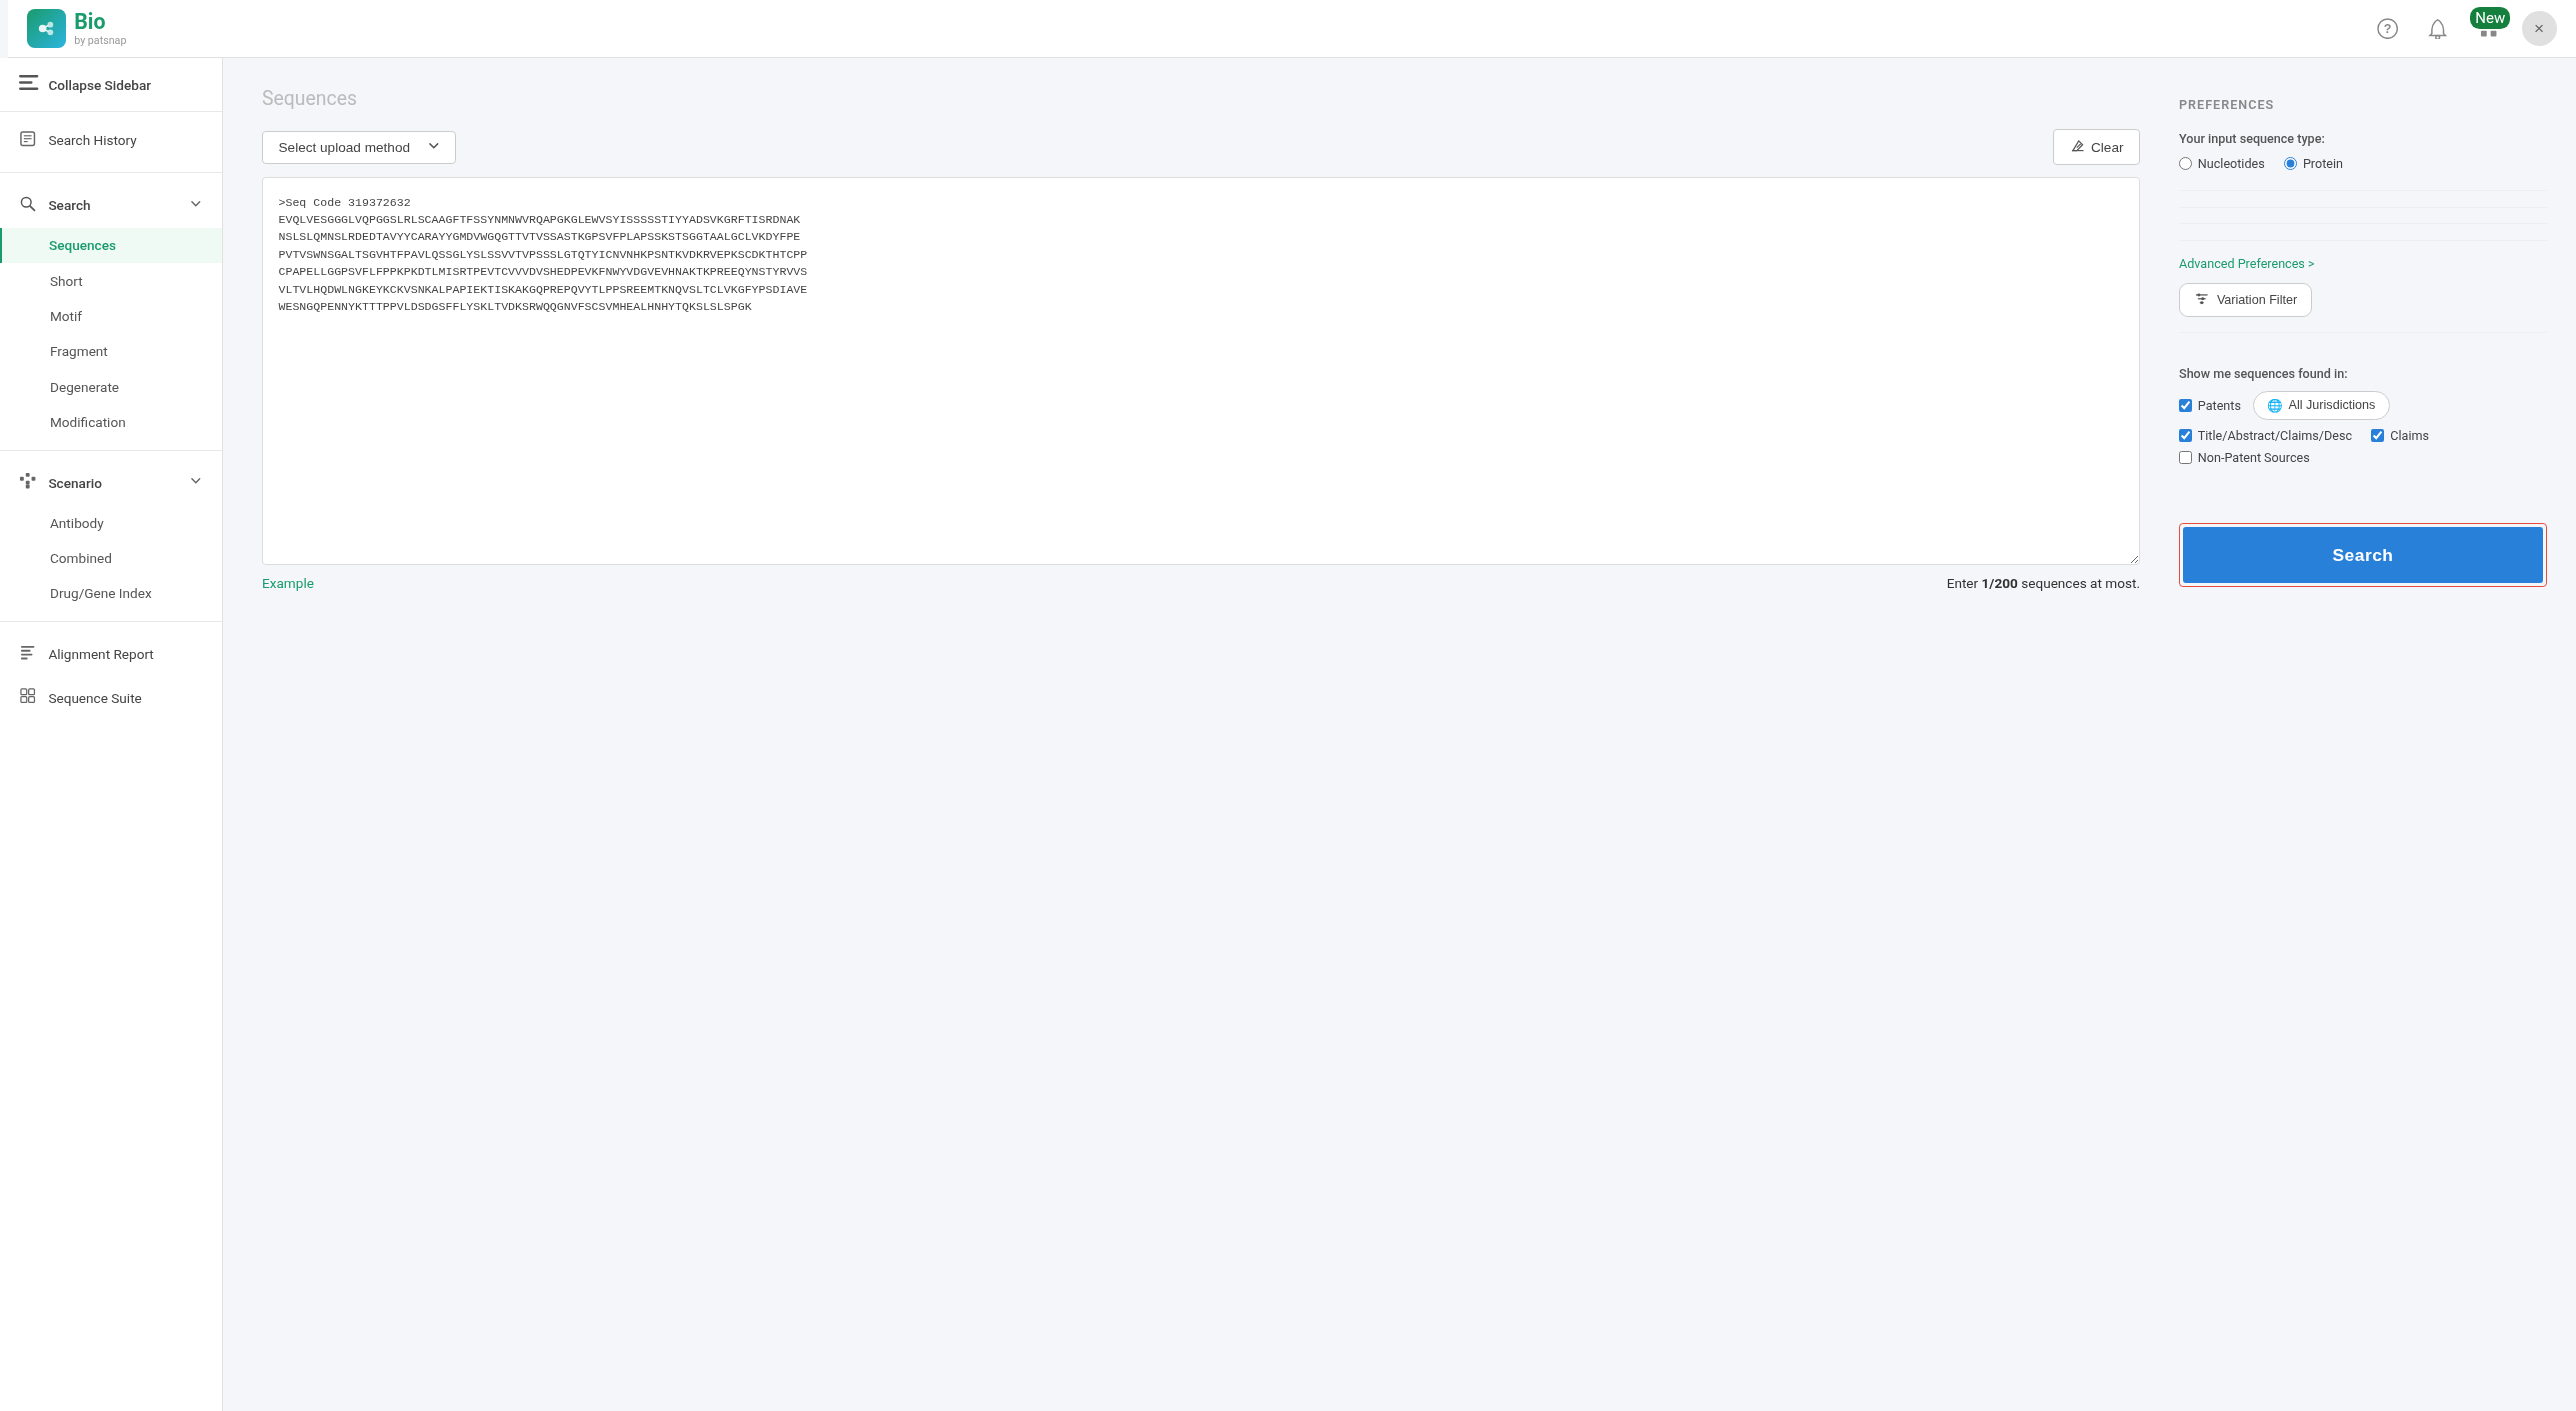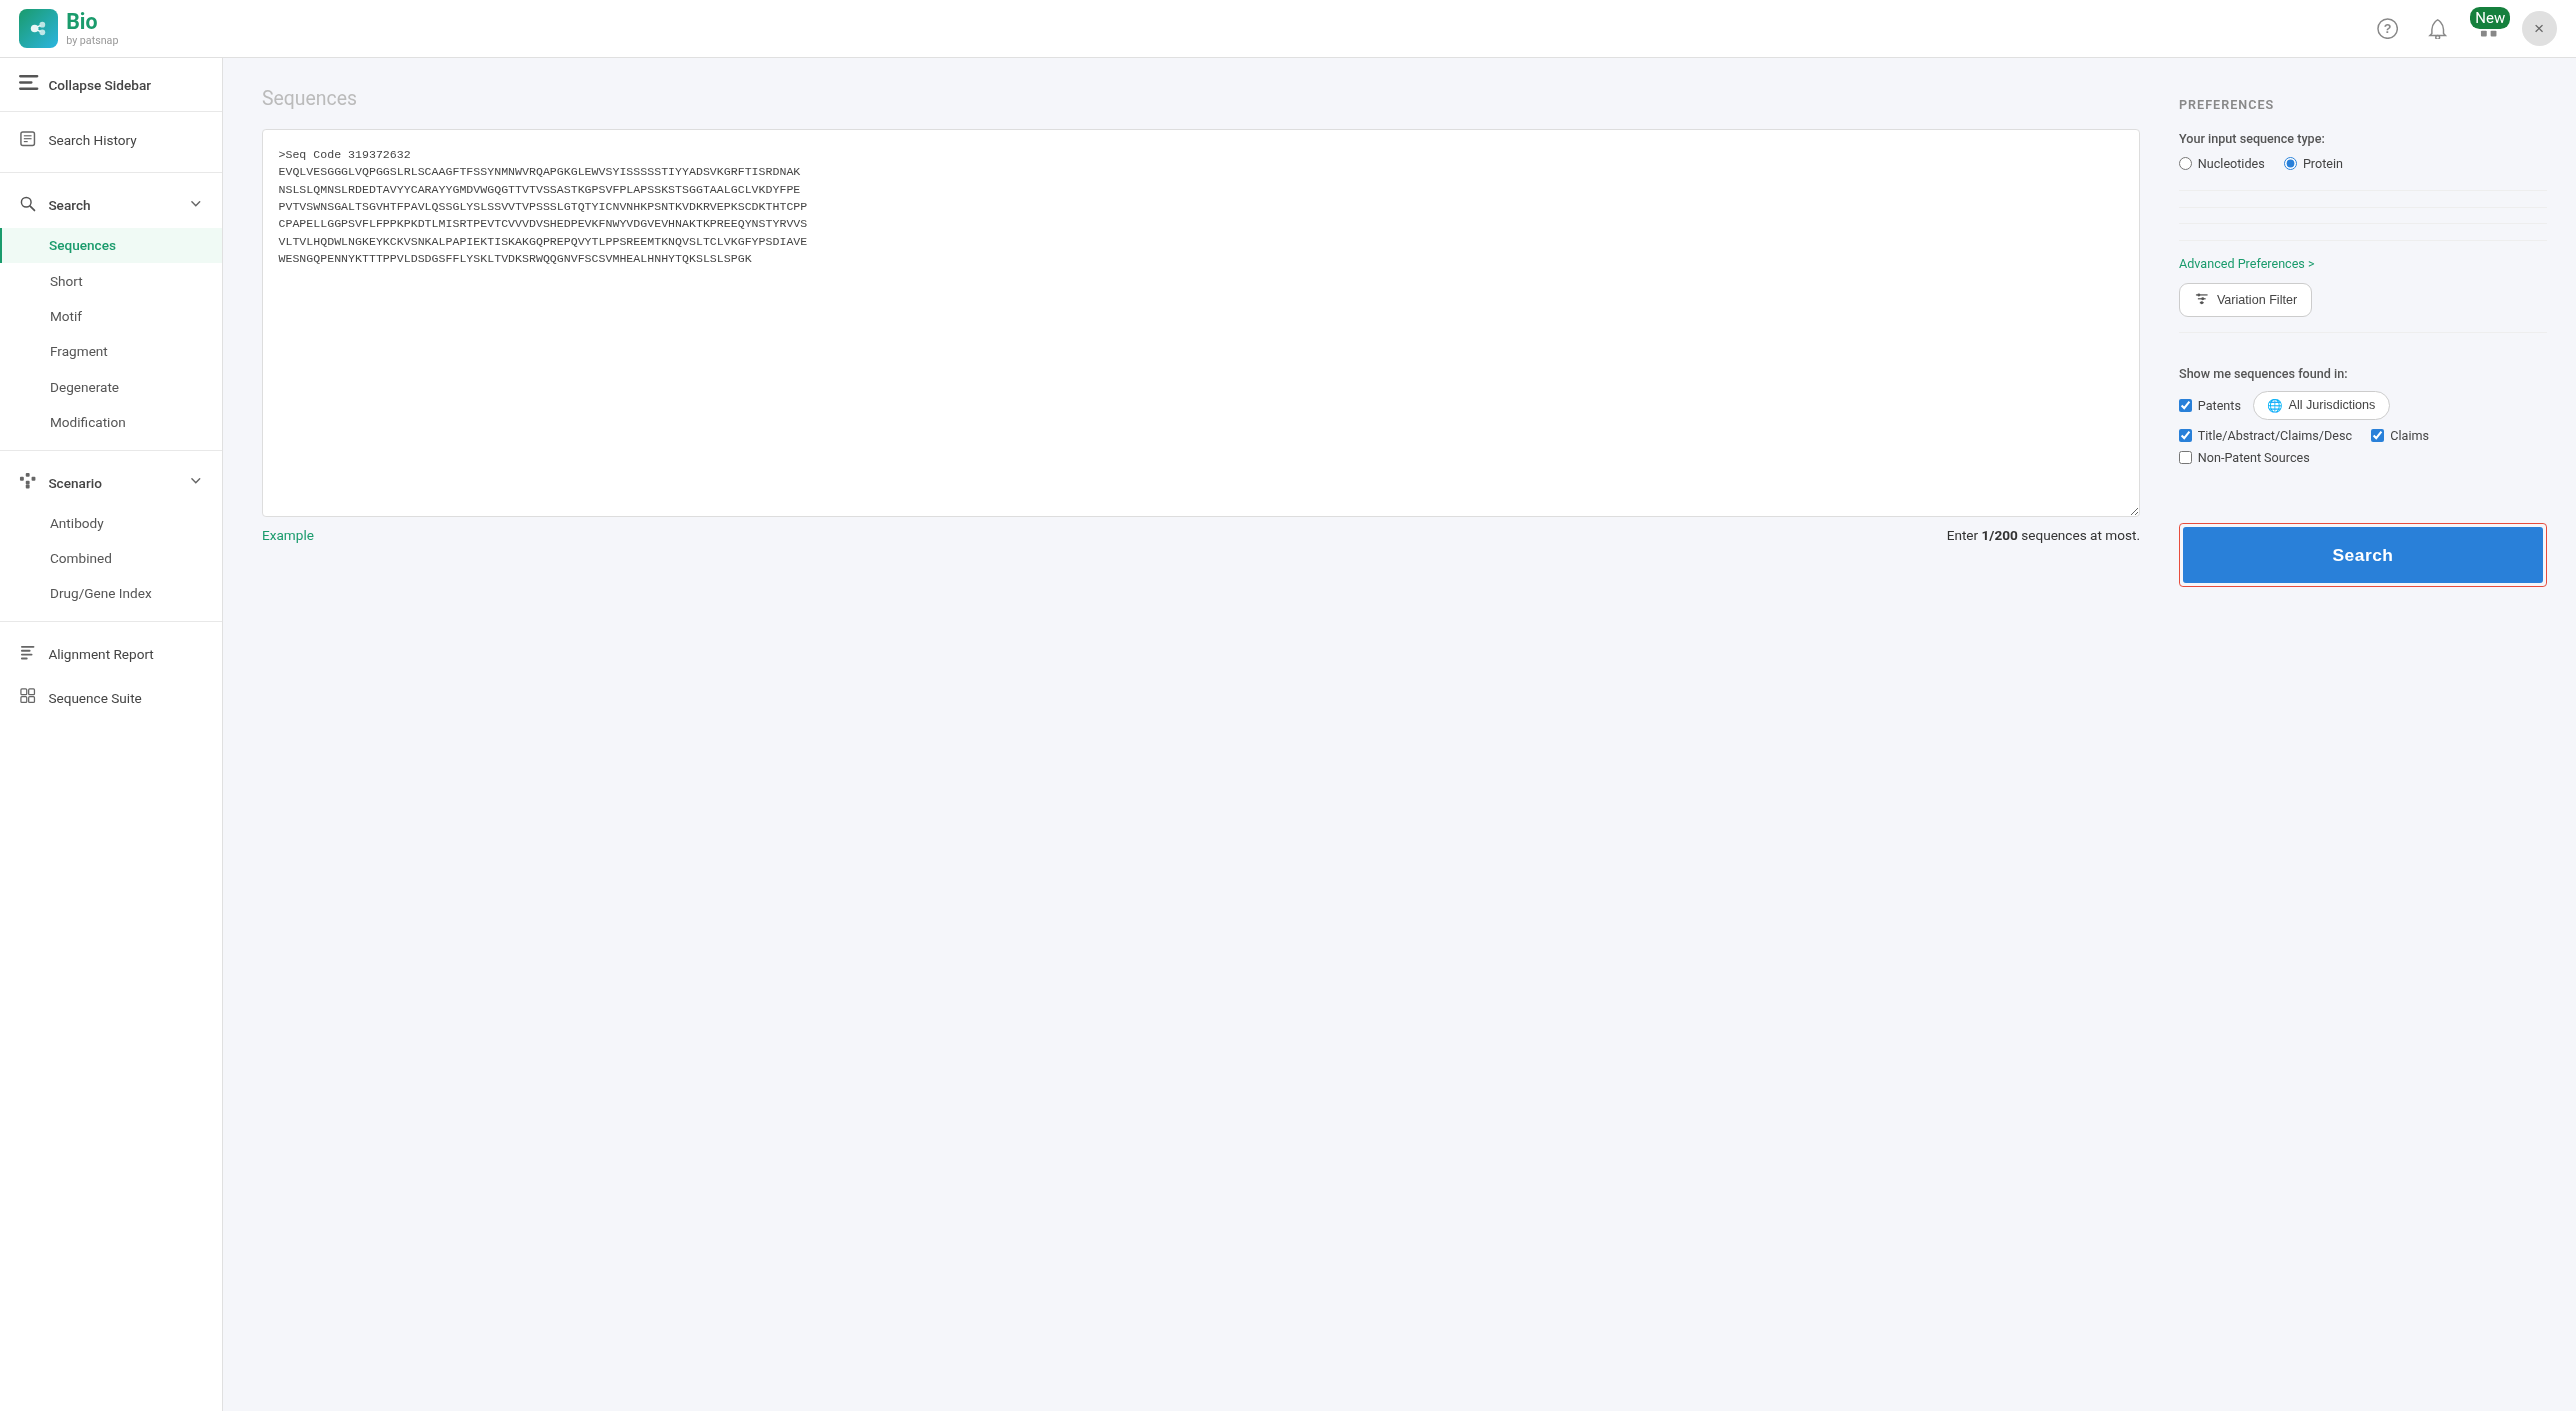--- a/index.html
+++ b/index.html
@@ -2,21 +2,21 @@
 <html><head>
   <meta charset="utf-8">
   <style>
     * { box-sizing: border-box; margin: 0; padding: 0; }
     body { font-family: -apple-system, BlinkMacSystemFont, 'Segoe UI', Roboto, sans-serif; background: #f5f6fa; color: #333; font-size: 13.6px; }
 
     
     .header {
       display: flex; align-items: center; justify-content: space-between;
       background: #fff; border-bottom: 1px solid #e0e0e0;
-      padding: 0 19.4px; height: 58px; position: fixed; top: 0; left: 0; right: 0; z-index: 100;
+      padding: 0 19.4px; height: 58px; position: fixed; top: 0; left: 8px; right: 0; z-index: 100;
     }
     .header-logo { display: flex; align-items: center; gap: 7.8px; }
     .logo-icon {
       width: 39px; height: 39px; border-radius: 7.8px;
       background: linear-gradient(135deg, #1a9b6c, #2bb5e0);
       display: flex; align-items: center; justify-content: center;
       color: #fff; font-size: 17.4px; font-weight: bold;
     }
     .logo-text { display: flex; flex-direction: column; line-height: 1.2; }
     .logo-bio { font-size: 21.3px; font-weight: 700; color: #1a9b6c; }
@@ -328,20 +328,40 @@
       </div>
     </div>
   </nav>
 
   <main class="main-content">
     <div class="content-grid">
 
       <div>
         <h2 class="sequences-title">Sequences</h2>
 
+        <div class="upload-row">
+          <button class="upload-method-btn">
+            <span>Select upload method</span>
+            <span>
+              <svg width="11.6" height="11.6" viewBox="0 0 12 12" fill="none">
+                <polyline points="2,4 6,8 10,4" stroke="#555" stroke-width="1.5" fill="none" stroke-linecap="round"></polyline>
+              </svg>
+            </span>
+          </button>
+          <button class="clear-btn">
+            <span>
+              <svg width="15.5" height="15.5" viewBox="0 0 16 16" fill="none">
+                <path d="M3 13 L9 3 L13 7 L7 13 Z" stroke="#555" stroke-width="1.3" fill="none"></path>
+                <line x1="7" y1="10" x2="11" y2="6" stroke="#555" stroke-width="1.2"></line>
+                <line x1="2" y1="13" x2="14" y2="13" stroke="#555" stroke-width="1.2"></line>
+              </svg>
+            </span>
+            <span>Clear</span>
+          </button>
+        </div>
 
         <div class="sequence-textarea" contenteditable="false" style="">
           <span style="white-space: pre-wrap;">&gt;Seq Code 319372632
 EVQLVESGGGLVQPGGSLRLSCAAGFTFSSYNMNWVRQAPGKGLEWVSYISSSSSTIYYADSVKGRFTISRDNAK
 NSLSLQMNSLRDEDTAVYYCARAYYGMDVWGQGTTVTVSSASTKGPSVFPLAPSSKSTSGGTAALGCLVKDYFPE
 PVTVSWNSGALTSGVHTFPAVLQSSGLYSLSSVVTVPSSSLGTQTYICNVNHKPSNTKVDKRVEPKSCDKTHTCPP
 CPAPELLGGPSVFLFPPKPKDTLMISRTPEVTCVVVDVSHEDPEVKFNWYVDGVEVHNAKTKPREEQYNSTYRVVS
 VLTVLHQDWLNGKEYKCKVSNKALPAPIEKTISKAKGQPREPQVYTLPPSREEMTKNQVSLTCLVKGFYPSDIAVE
 WESNGQPENNYKTTTPPVLDSDGSFFLYSKLTVDKSRWQQGNVFSCSVMHEALHNHYTQKSLSLSPGK</span>
         </div>

